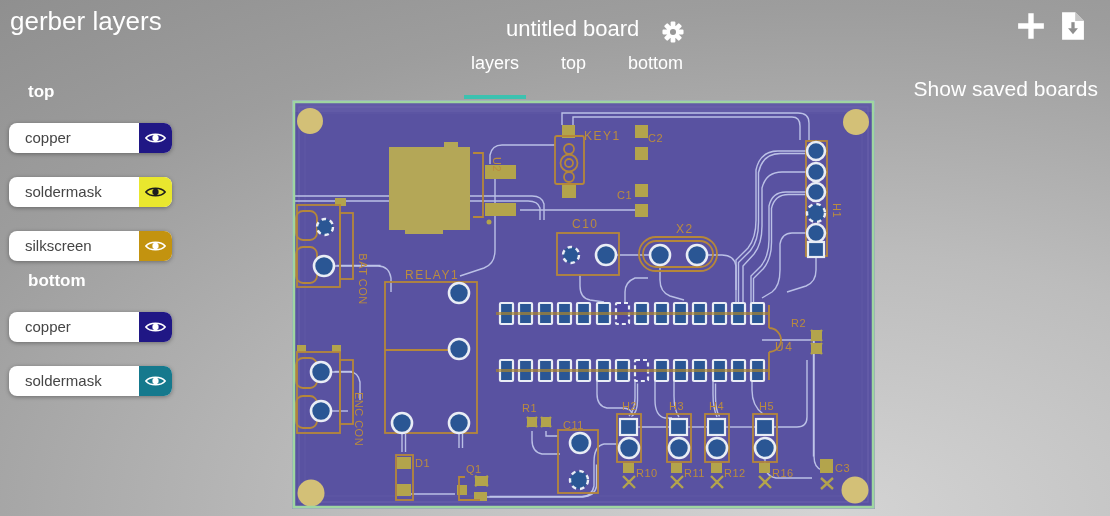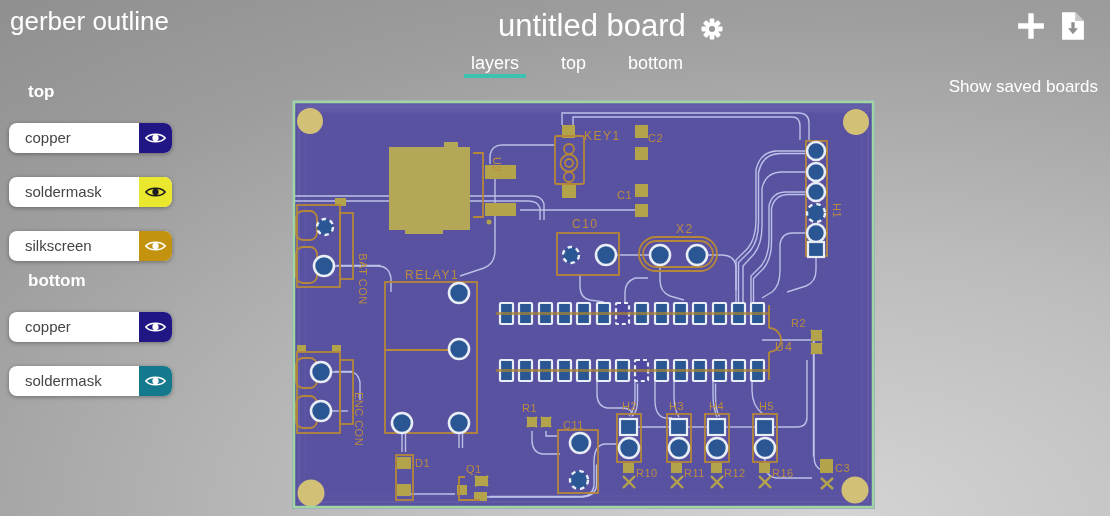--- a/index.html
+++ b/index.html
@@ -5,28 +5,28 @@
   html,body{margin:0;padding:0;}
   body{
     width:1110px;height:516px;position:relative;overflow:hidden;
     font-family:"Liberation Sans","DejaVu Sans",sans-serif;
     background:radial-gradient(150% 170% at 75% 100%, #d4d4d4 0%, #bcbcbc 30%, #9d9d9d 58%, #7f7f7f 100%);
     -webkit-font-smoothing:antialiased;
   }
   
   .app-title{position:absolute;left:10px;top:6px;font-size:26px;color:#fff;}
   .center-title{position:absolute;left:498px;top:8px;display:flex;align-items:center;gap:15px;}
-  .center-title h1{margin:0;font-size:31px;font-weight:400;color:#fff;}
+  .center-title h1{margin:8px;font-size:22px;font-weight:400;color:#fff;}
   .gear-btn{width:22px;height:22px;margin-top:5px;cursor:pointer;background:none;border:none;padding:0;}
   .tabs{position:absolute;left:464px;top:53px;display:flex;gap:28px;}
-  .tab{font-size:18px;color:#fff;padding:0 7px 0 7px;border-bottom:4px solid transparent;cursor:pointer;background:none;border-top:none;border-left:none;border-right:none;font-family:inherit;}
+  .tab{font-size:18px;color:#fff;padding:0 7px 21px 7px;border-bottom:4px solid transparent;cursor:pointer;background:none;border-top:none;border-left:none;border-right:none;font-family:inherit;}
   .tab.active{border-bottom-color:#3cc2b0;}
   .top-actions{position:absolute;left:1016px;top:11px;display:flex;gap:15px;align-items:flex-start;}
   .icon-btn{background:none;border:none;padding:0;cursor:pointer;display:block;}
-  .show-saved{position:absolute;right:6px;top:76px;font-size:17px;color:#fff;background:none;border:none;font-family:inherit;cursor:pointer;}
+  .show-saved{position:absolute;right:6px;top:76px;font-size:21px;color:#fff;background:none;border:none;font-family:inherit;cursor:pointer;}
   
   .sidebar{position:absolute;left:9px;top:82px;width:170px;}
   .section-title{color:#fff;font-weight:700;font-size:17px;margin:0 0 9px 19px;height:17px;}
   .layer-item{position:relative;width:163px;height:30px;background:#fff;border-radius:8px;margin-bottom:10px;box-shadow:0 1px 4px rgba(0,0,0,.35);cursor:pointer;}
   .layer-label{display:block;line-height:30px;padding-left:16px;font-size:15px;color:#454545;margin-top:24px;}
   .layer-eye{position:absolute;right:0;top:0;width:33px;height:30px;border-radius:0 8px 8px 0;display:flex;align-items:center;justify-content:center;color:#fff;border:none;cursor:pointer;}
   .layer-eye.dark{color:#1d1d1d;}
   
   .pcb-wrap{position:absolute;left:292px;top:100px;width:583px;height:409px;}
   .pcb text{fill:#bb8c3e;font-size:11px;font-family:"Liberation Sans","DejaVu Sans",sans-serif;letter-spacing:.5px;}
@@ -38,21 +38,21 @@
   .gold{fill:#b3a44c;}
   .mount{fill:#d3c077;}
   .sline{stroke:#b5873a;stroke-width:1.8;fill:none;}
   .goldx{stroke:#b3a44c;stroke-width:2.4;fill:none;}
   .trc{stroke:#c0c6ea;stroke-width:1.4;fill:none;opacity:.95;}
   .pour{stroke:#6e66ae;fill:none;}
 </style>
 </head>
 <body>
 
-<div class="app-title">gerber outline</div>
+<div class="app-title">gerber layers</div>
 
 <div class="center-title">
   <h1>untitled board</h1>
   <button class="gear-btn">
     <svg viewBox="-12 -12 24 24" width="22" height="22">
       <g fill="#fff">
         <rect x="-2.6" y="-11.5" width="5.2" height="23" rx="1.2"></rect>
         <rect x="-2.6" y="-11.5" width="5.2" height="23" rx="1.2" transform="rotate(45)"></rect>
         <rect x="-2.6" y="-11.5" width="5.2" height="23" rx="1.2" transform="rotate(90)"></rect>
         <rect x="-2.6" y="-11.5" width="5.2" height="23" rx="1.2" transform="rotate(135)"></rect>

